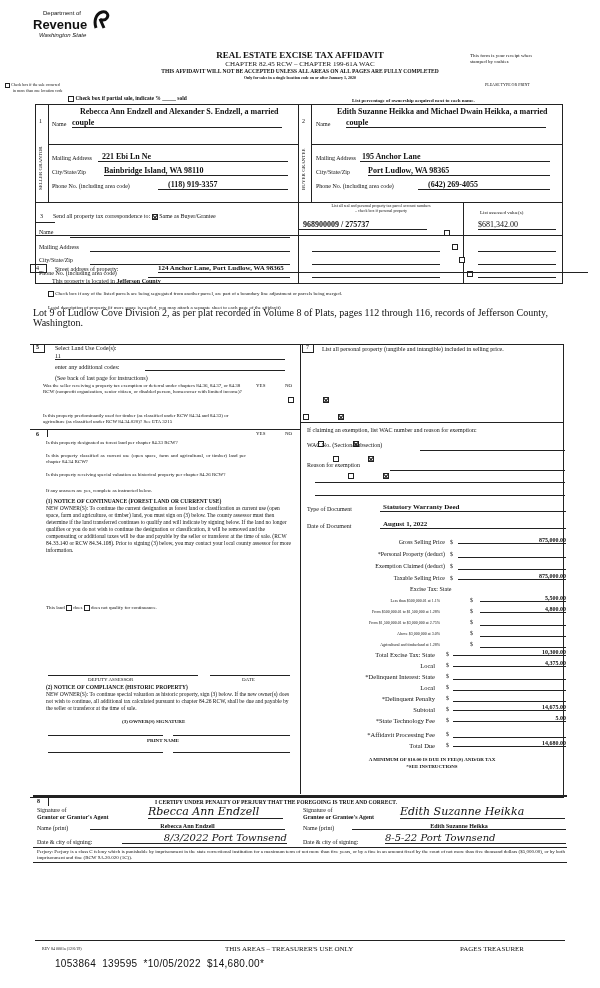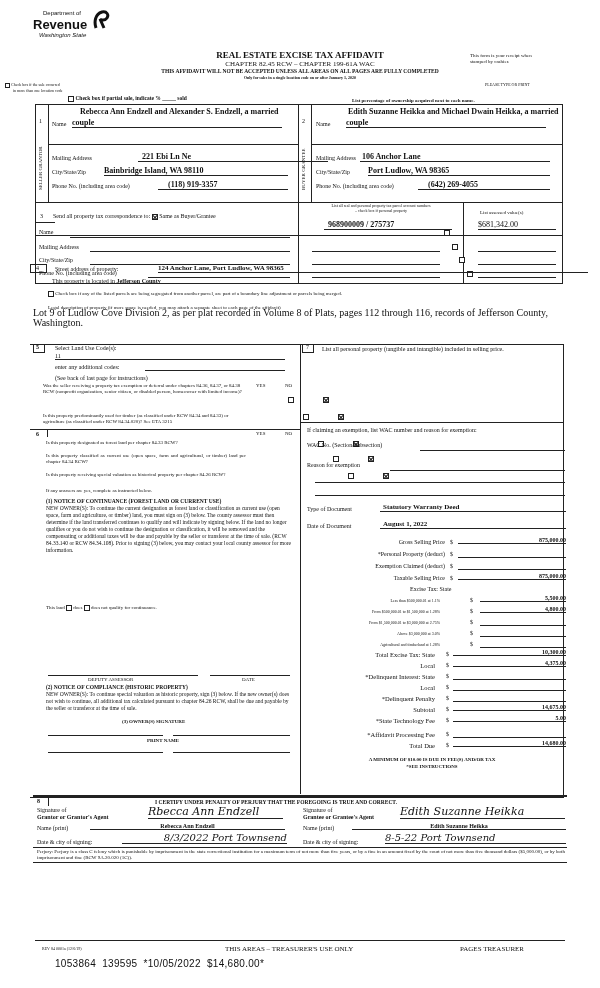--- a/index.html
+++ b/index.html
@@ -72,36 +72,36 @@
 <div class="hline" style="left:35px;top:202px;width:528px;"></div>
 
 
 <div>
   <div class="num" style="left:39px;top:118px;">1</div>
   <div class="rot" style="left:38px;top:190px;font-size:5px;">SELLER GRANTOR</div>
   <div class="abs" style="left:52px;top:121px;">Name</div>
   <div class="abs fill" style="left:80px;top:107px;">Rebecca Ann Endzell and Alexander S. Endzell, a married</div>
   <div class="abs fill uline" style="left:72px;top:118px;width:210px;">couple</div>
   <div class="abs" style="left:52px;top:155px;">Mailing Address</div>
-  <div class="abs fill uline" style="left:98px;top:152px;width:190px;padding-left:4px;margin-left:40px;">221 Ebi Ln Ne</div>
+  <div class="abs fill uline" style="left:98px;top:152px;width:190px;padding-left:4px;">221 Ebi Ln Ne</div>
   <div class="abs" style="left:52px;top:169px;">City/State/Zip</div>
   <div class="abs fill uline" style="left:104px;top:166px;width:184px;">Bainbridge Island, WA 98110</div>
   <div class="abs" style="left:52px;top:183px;">Phone No. (including area code)</div>
   <div class="abs fill uline" style="left:158px;top:180px;width:130px;padding-left:10px;">(118) 919-3357</div>
 </div>
 
 
 <div>
   <div class="num" style="left:302px;top:118px;">2</div>
   <div class="rot" style="left:301px;top:190px;font-size:5px;">BUYER GRANTEE</div>
   <div class="abs" style="left:316px;top:121px;">Name</div>
-  <div class="abs fill" style="left:348px;top:107px;">Edith Suzanne Heikka and Michael Dwain Heikka, a married</div>
+  <div class="abs fill" style="left:337px;top:107px;">Edith Suzanne Heikka and Michael Dwain Heikka, a married</div>
   <div class="abs fill uline" style="left:346px;top:118px;width:200px;">couple</div>
   <div class="abs" style="left:316px;top:155px;">Mailing Address</div>
-  <div class="abs fill uline" style="left:360px;top:152px;width:190px;padding-left:2px;">106 Anchor Lane</div>
+  <div class="abs fill uline" style="left:360px;top:152px;width:190px;padding-left:2px;">195 Anchor Lane</div>
   <div class="abs" style="left:316px;top:169px;">City/State/Zip</div>
   <div class="abs fill uline" style="left:368px;top:166px;width:182px;">Port Ludlow, WA  98365</div>
   <div class="abs" style="left:316px;top:183px;">Phone No. (including area code)</div>
   <div class="abs fill uline" style="left:418px;top:180px;width:132px;padding-left:10px;">(642) 269-4055</div>
 </div>
 
 
 <div>
   <div class="num" style="left:40px;top:213px;">3</div>
   <div class="abs" style="left:53px;top:213px;">
@@ -124,21 +124,21 @@
 </div>
 <div class="abs small" style="left:480px;top:210px;">List assessed value(s)</div>
 
 <div class="abs" style="left:39px;top:244px;">Mailing Address</div>
 <div class="hline" style="left:90px;top:251px;width:200px;"></div>
 <div class="abs" style="left:39px;top:257px;">City/State/Zip</div>
 <div class="hline" style="left:90px;top:264px;width:200px;"></div>
 <div class="abs" style="left:39px;top:270px;">Phone No. (including area code)</div>
 <div class="hline" style="left:148px;top:277px;width:142px;"></div>
 
-<div class="abs fill uline" style="left:324px;top:220px;width:128px;padding-left:4px;">968900009 / 275737</div>
+<div class="abs fill uline" style="left:299px;top:220px;width:128px;padding-left:4px;">968900009 / 275737</div>
 <span class="cb abs" style="left:444px;top:229px;"></span>
 <div class="hline" style="left:312px;top:251px;width:128px;"></div>
 <span class="cb abs" style="left:444px;top:243px;"></span>
 <div class="hline" style="left:312px;top:264px;width:128px;"></div>
 <span class="cb abs" style="left:444px;top:256px;"></span>
 <div class="hline" style="left:312px;top:277px;width:128px;"></div>
 <span class="cb abs" style="left:444px;top:270px;"></span>
 
 <div class="abs fill uline" style="left:478px;top:220px;width:78px;font-weight:normal;">$681,342.00</div>
 <div class="hline" style="left:478px;top:251px;width:78px;"></div>

